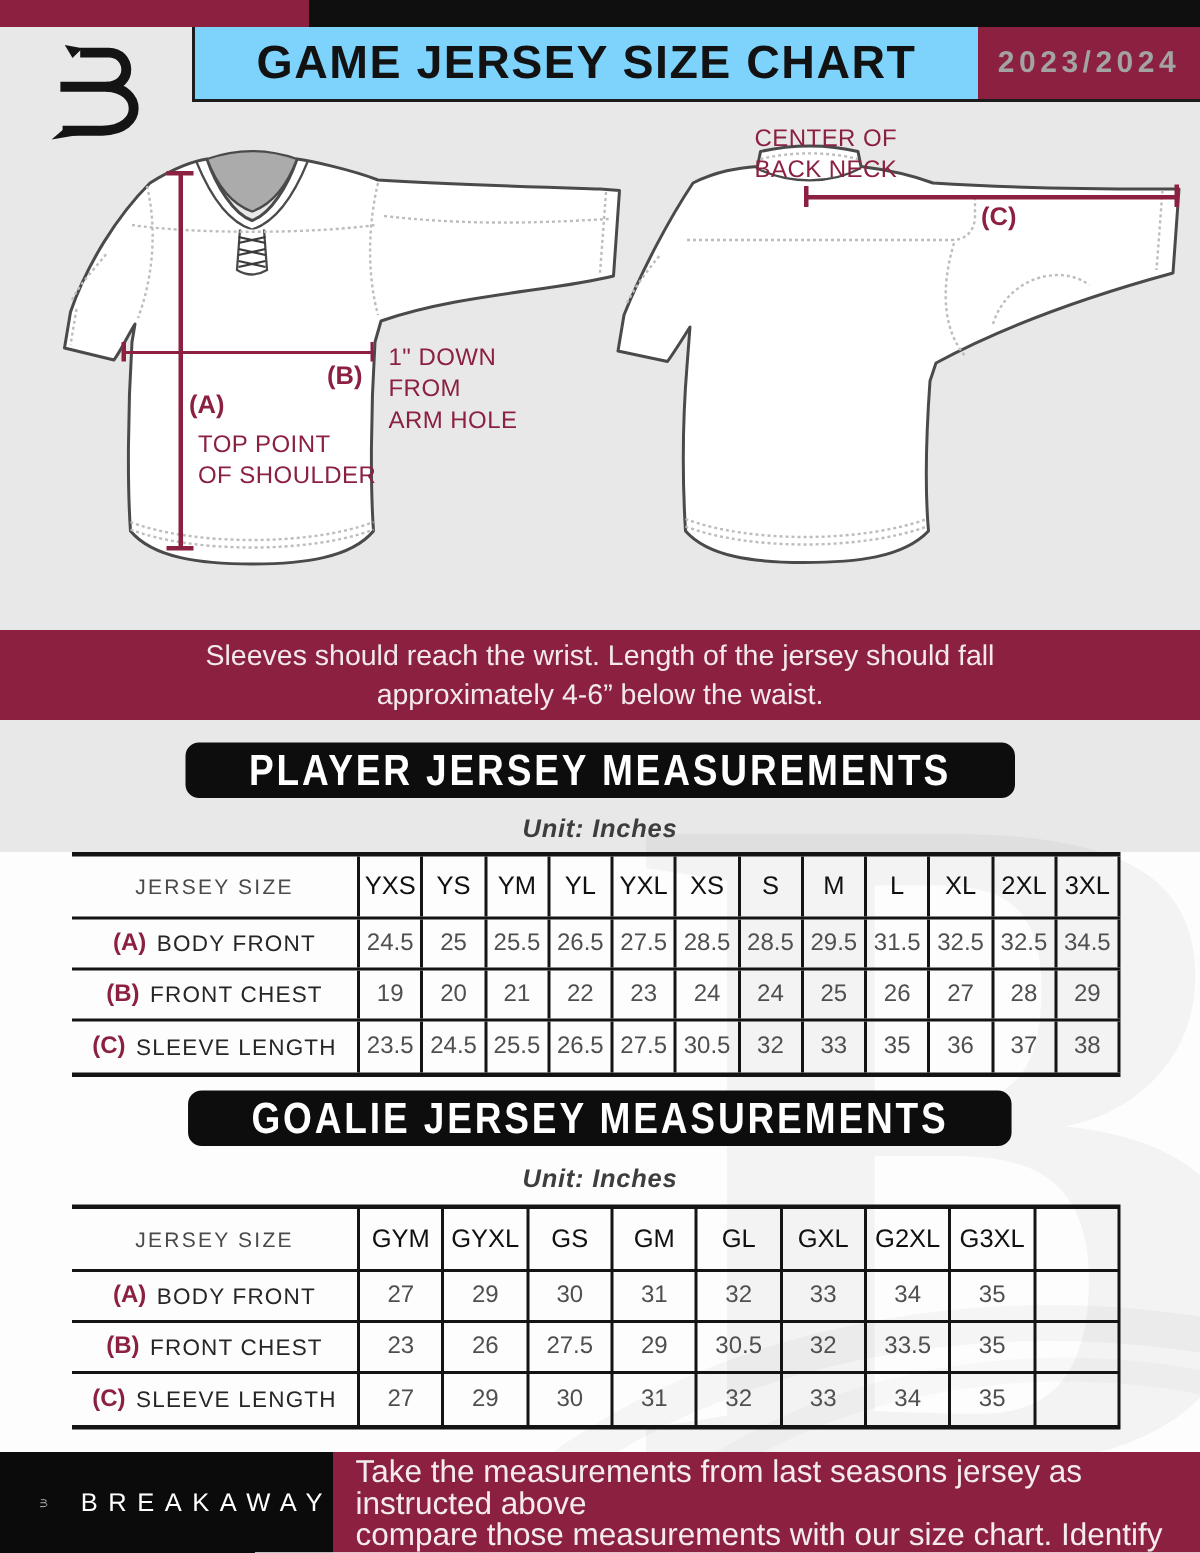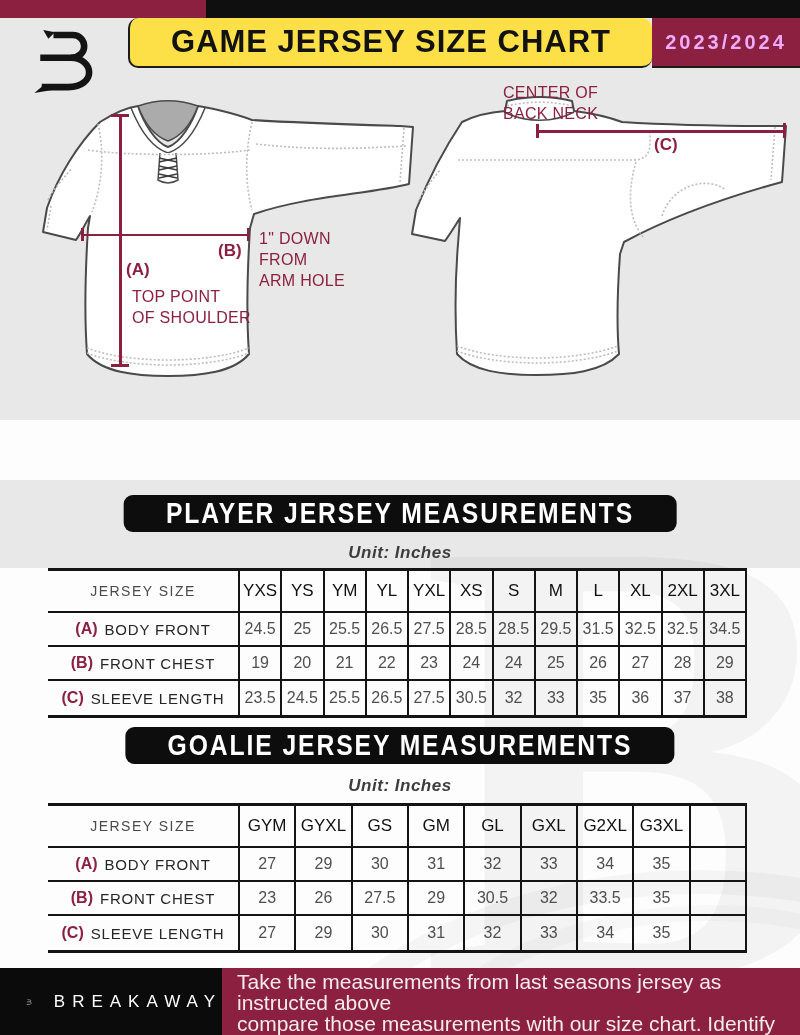--- a/index.html
+++ b/index.html
@@ -5,27 +5,27 @@
   * { margin:0; padding:0; box-sizing:border-box; }
   body { font-family:"Liberation Sans", sans-serif; background:#ffffff; }
   .page { position:relative; width:800px; height:1035px; overflow:hidden; background:#fdfdfd; }
 
   
   .topbar-maroon { position:absolute; left:0; top:0; width:206px; height:18px; background:#8B2040; }
   .topbar-black  { position:absolute; left:206px; top:0; width:594px; height:18px; background:#0f0f0f; }
   .bg-gray-top { position:absolute; left:0; top:18px; width:800px; height:402px; background:#e8e8e8; }
   .bg-gray-mid { position:absolute; left:0; top:480px; width:800px; height:88px; background:#e8e8e8; }
 
-  .title-box { position:absolute; left:128px; top:18px; width:524px; height:50px; background:#fde047;
+  .title-box { position:absolute; left:128px; top:18px; width:524px; height:50px; background:#7dd3fc;
                border-left:2px solid #1c1c1c; border-bottom:2px solid #1c1c1c;
-               display:flex; align-items:center; justify-content:center; z-index:5;border-radius:10px; }
+               display:flex; align-items:center; justify-content:center; z-index:5; }
   .title-box span { font-size:31px; font-weight:bold; color:#121212; letter-spacing:1px; }
   .year-box { position:absolute; left:652px; top:18px; width:148px; height:50px; background:#8B2040;
               border-bottom:2px solid #1c1c1c; display:flex; align-items:center; justify-content:center; z-index:5; }
-  .year-box span { font-size:20px; font-weight:bold; color:#f0abfc; letter-spacing:3px; }
+  .year-box span { font-size:20px; font-weight:bold; color:#a3a3a3; letter-spacing:3px; }
 
   .logo-top { position:absolute; left:30px; top:22px; z-index:6; }
 
   
   .jersey-svg { position:absolute; z-index:2; }
   .front-svg { left:38px; top:96px; }
   .back-svg  { left:404px; top:96px; }
 
   .mline { position:absolute; background:#8B2040; z-index:3; }
   .mlabel { position:absolute; color:#8B2040; z-index:3; white-space:pre-line; }
@@ -179,20 +179,24 @@
 FROM
 ARM HOLE</div>
 
   <div class="mline" style="left:537px; top:130px; width:248px; height:2.5px;"></div>
   <div class="mline" style="left:536px; top:124px; width:2.5px; height:14px;"></div>
   <div class="mline" style="left:783px; top:123px; width:2.5px; height:15px;"></div>
   <div class="mlabel mkey" style="left:654px; top:135px;">(C)</div>
   <div class="mlabel mdesc" style="left:503px; top:82px;">CENTER OF
 BACK NECK</div>
 
+  <div class="note-banner">
+    <div>Sleeves should reach the wrist. Length of the jersey should fall</div>
+    <div>approximately 4-6” below the waist.</div>
+  </div>
 
   <div class="pill pill-player">
     <span>PLAYER JERSEY MEASUREMENTS</span>
   </div>
   <div class="unit unit-player">Unit: Inches</div>
   <div class="mtable table-player">
       <div class="trow thead">
         <div class="tcell label-cell corner">JERSEY SIZE</div>
         <div class="tcell size-cell">YXS</div>
         <div class="tcell size-cell">YS</div>

